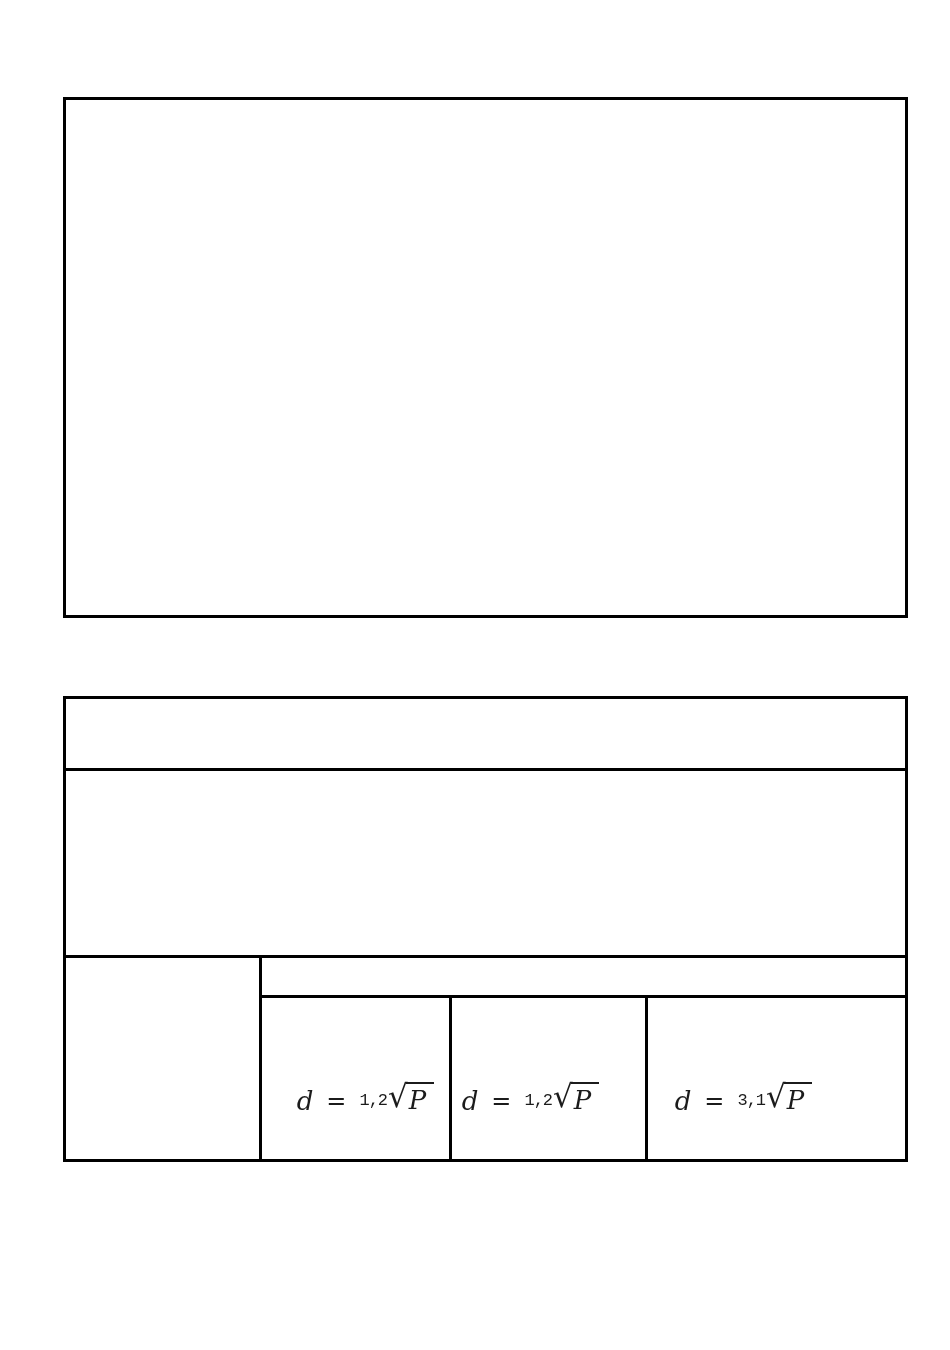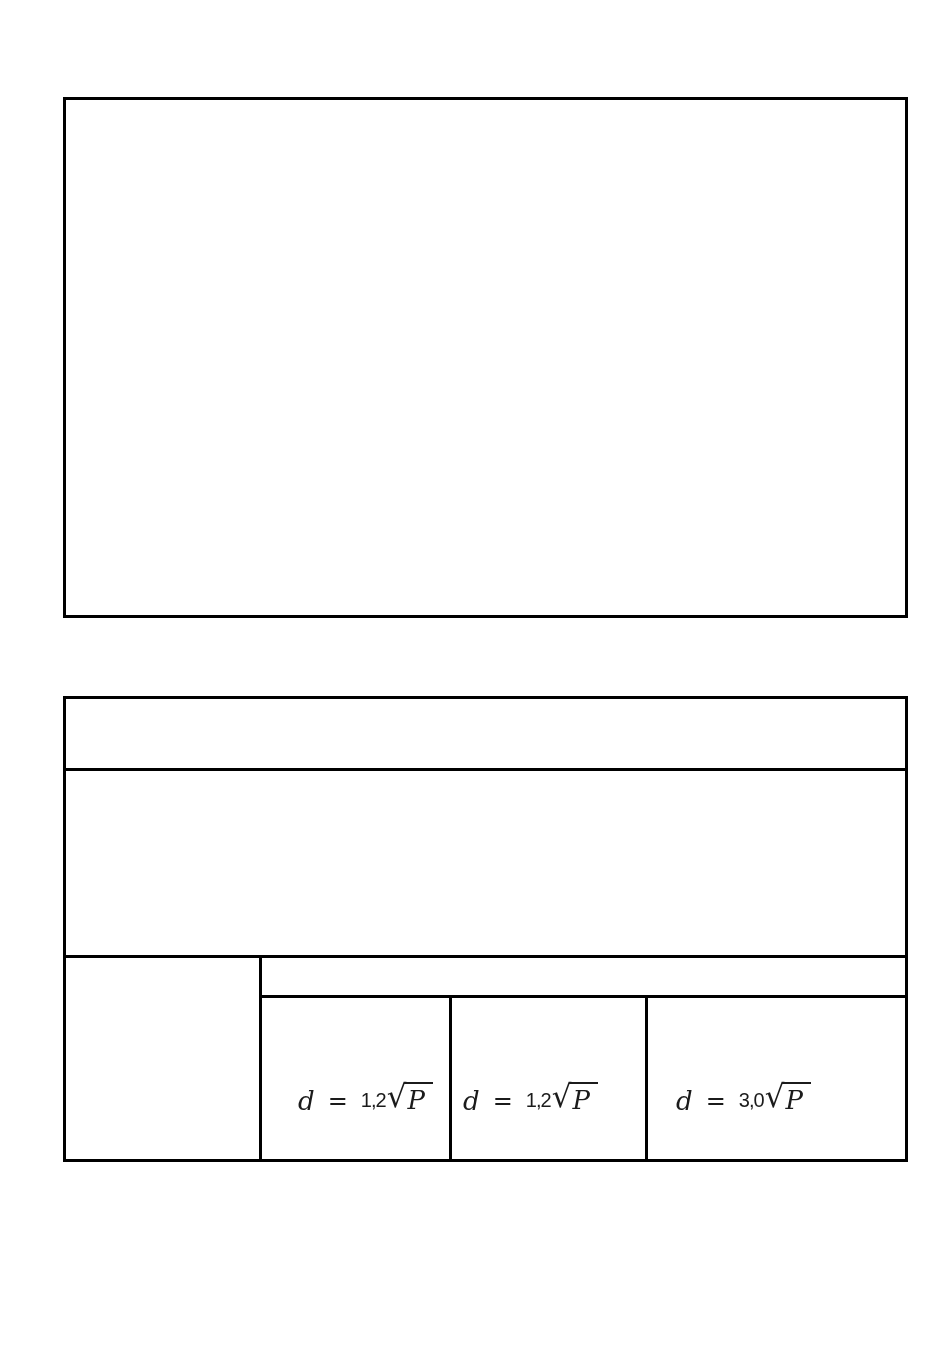--- a/index.html
+++ b/index.html
@@ -103,22 +103,22 @@
   .f-var {
     font-style: italic;
     font-family: "DejaVu Serif", serif;
   }
   .f-eq {
     font-family: "DejaVu Sans", sans-serif;
     margin: 0 13px;
     font-size: 24px;
   }
   .f-num {
-    font-family: Liberation Sans, sans-serif;
-    font-size: 20px;
+    font-family: Liberation Mono, monospace;
+    font-size: 17px;
     letter-spacing: -1px;
     margin-right: 1px;
   }
   .sqrt {
     display: inline-flex;
     align-items: flex-start;
   }
   .sqrt-sym {
     font-family: "DejaVu Sans", sans-serif;
     font-size: 31px;
@@ -178,21 +178,21 @@
                 <span class="sqrt-sym">√</span>
                 <span class="radicand">P</span>
               </span>
             </div>
           </div>
 
           <div class="formula-cell cell-c">
             <div class="formula">
               <span class="f-var">d</span>
               <span class="f-eq">=</span>
-              <span class="f-num">3,0</span>
+              <span class="f-num">3,1</span>
               <span class="sqrt">
                 <span class="sqrt-sym">√</span>
                 <span class="radicand">P</span>
               </span>
             </div>
           </div>
 
         </div>
       </div>
     </div>

